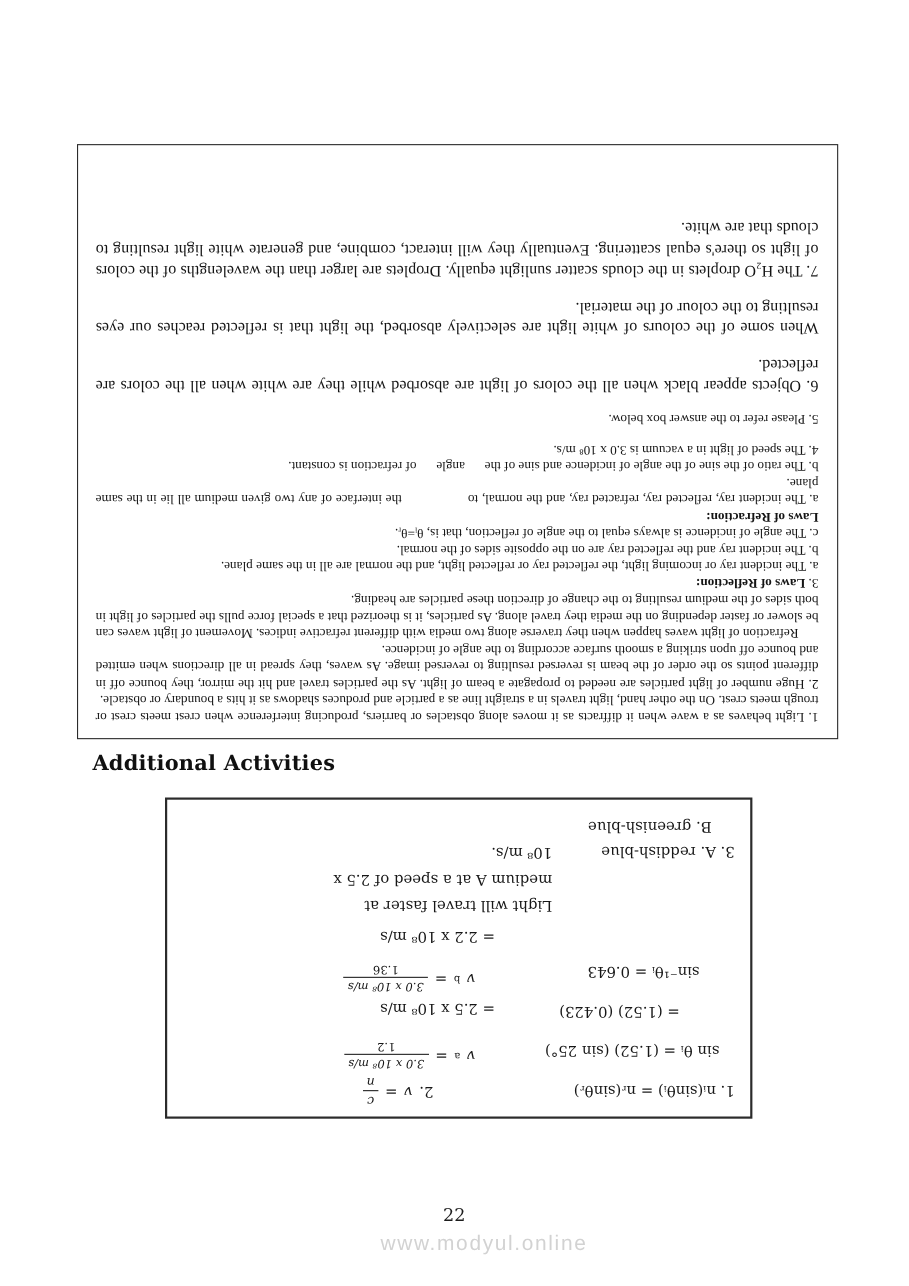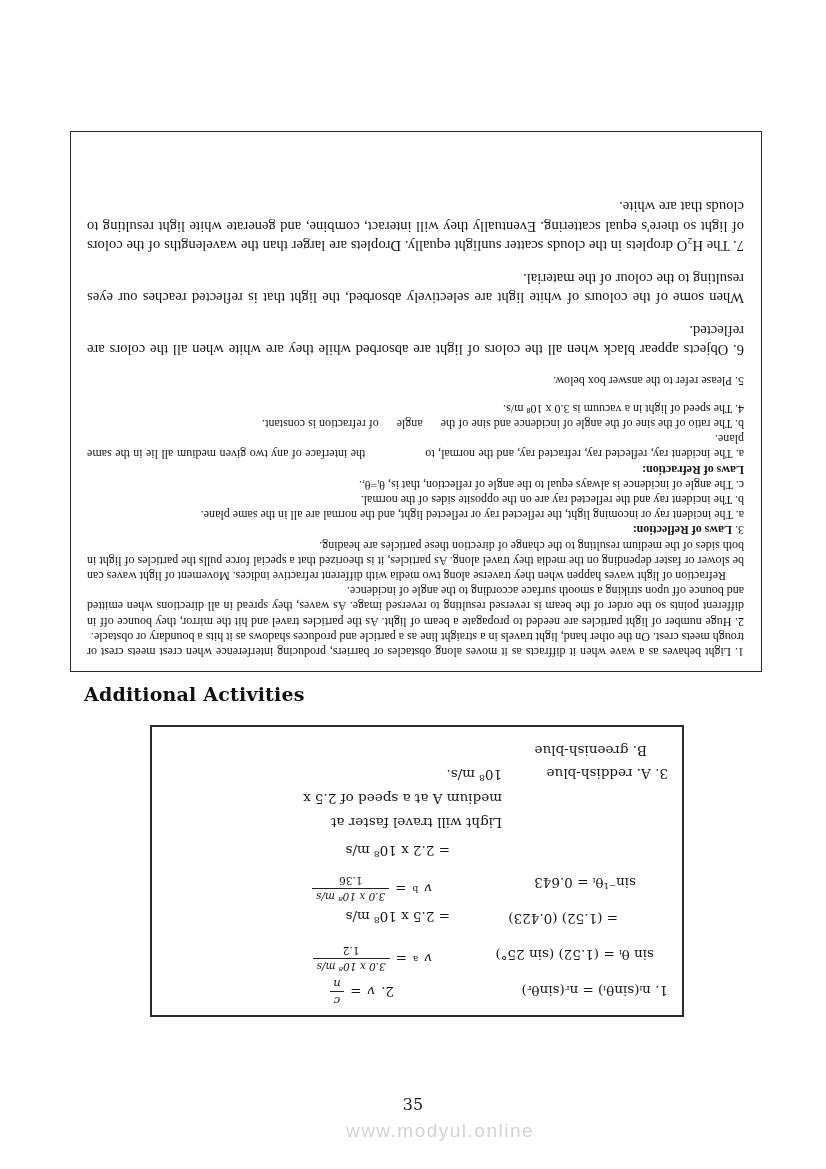--- a/index.html
+++ b/index.html
@@ -147,16 +147,16 @@
       <div class="conclusion" style="left:180px; top:180px;">Light will travel faster at medium A at a speed of 2.5 x 10⁸ m/s.</div>
 
       <div class="item ans3" style="left:14px; top:230px;">
         <div>3. A. reddish-blue</div>
         <div class="l2">B. greenish-blue</div>
       </div>
 
     </div>
   </div>
 
-  <div class="pagenum">35</div>
+  <div class="pagenum">22</div>
   <div class="watermark">www.modyul.online</div>
 
 </div>
 
 </body></html>

